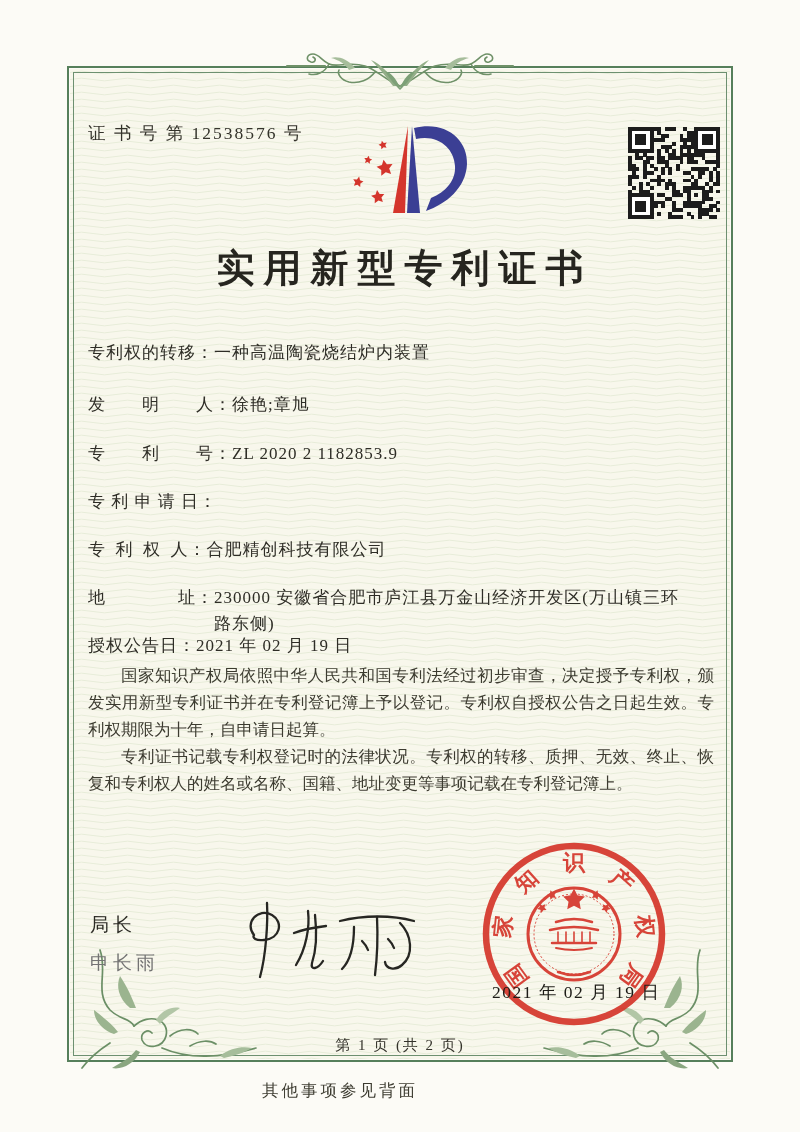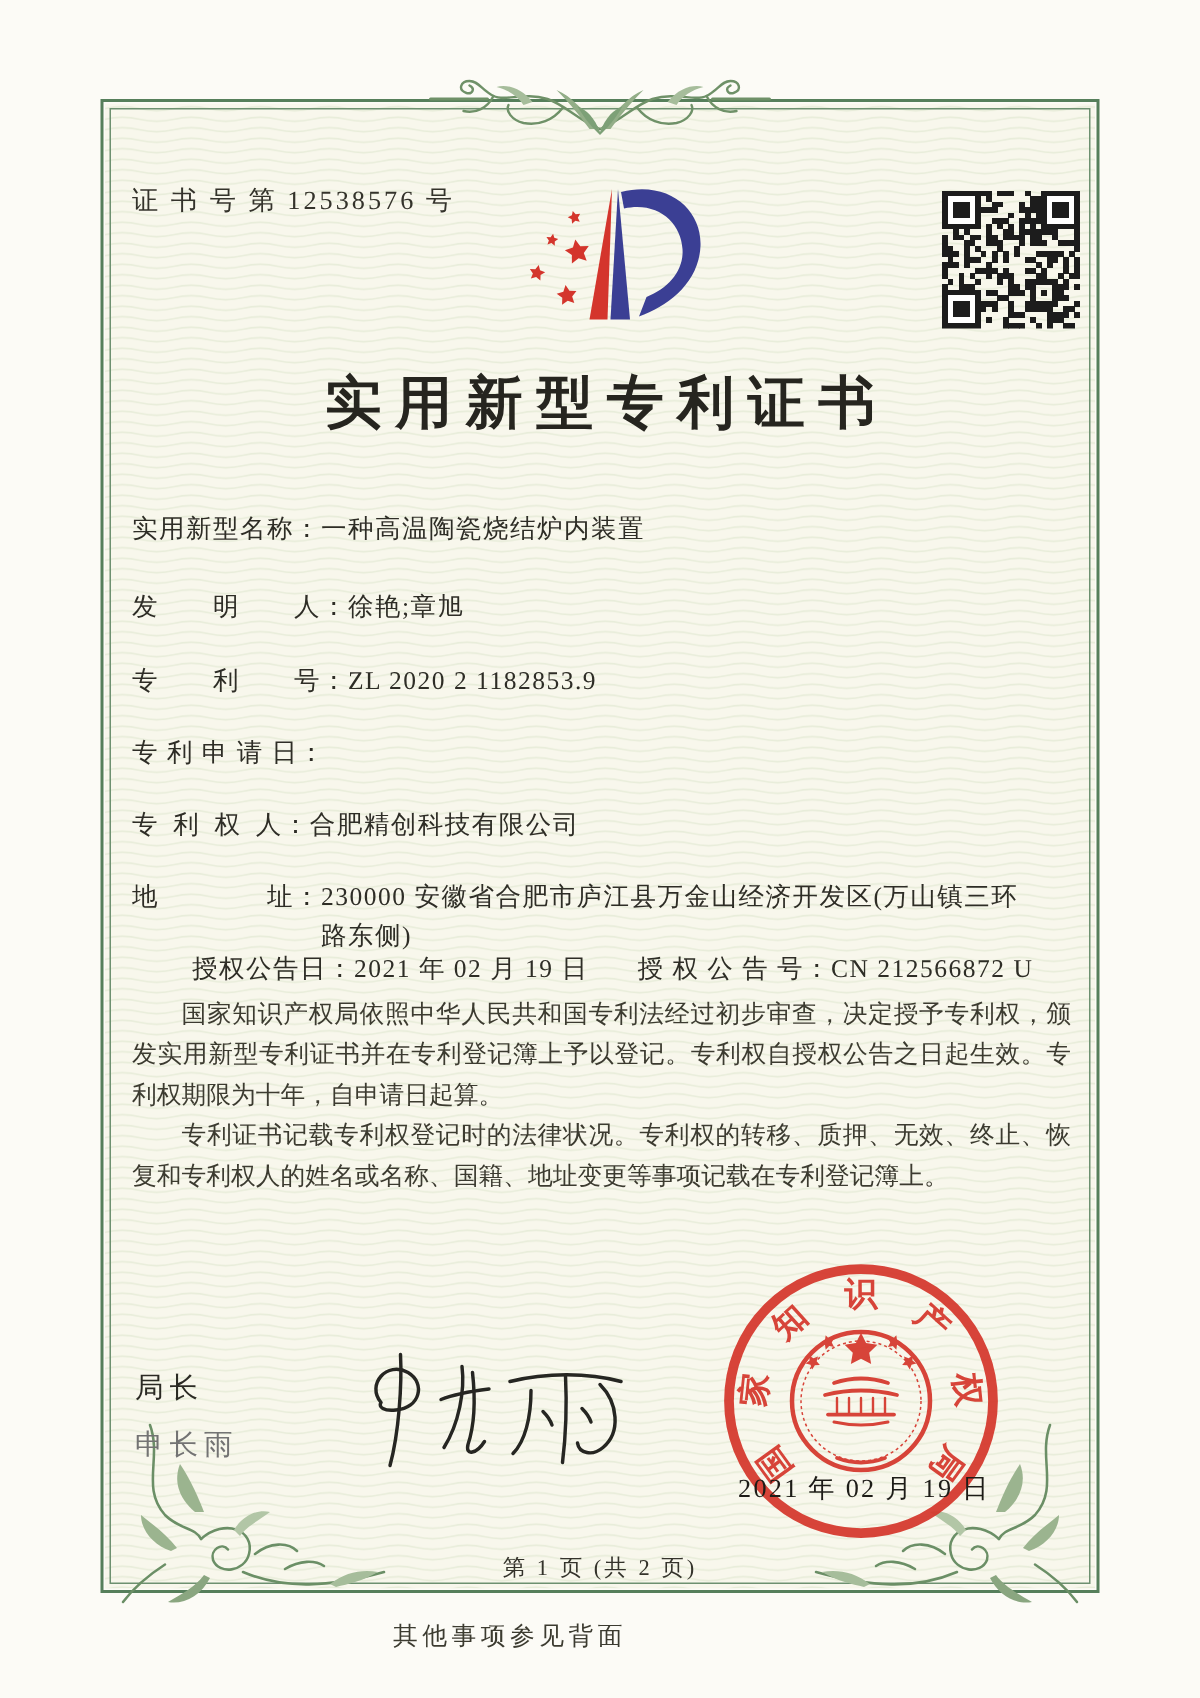--- a/index.html
+++ b/index.html
@@ -382,21 +382,21 @@
     <rect x="3.68" y="69.92" width="18.400000000000002" height="18.400000000000002" fill="#ffffff"></rect>
     <rect x="7.36" y="73.60000000000001" width="11.040000000000001" height="11.040000000000001" fill="#1c1c1c"></rect>
     <rect x="66.24000000000001" y="0" width="25.76" height="25.76" fill="#1c1c1c"></rect>
     <rect x="69.92" y="3.68" width="18.400000000000002" height="18.400000000000002" fill="#ffffff"></rect>
     <rect x="73.60000000000001" y="7.36" width="11.040000000000001" height="11.040000000000001" fill="#1c1c1c"></rect>
   </svg>
 
 <div class="title">实用新型专利证书</div>
 
 <div class="field-row row-name">
-  <span class="field-label">实用新型名称：</span>
+  <span class="field-label">专利权的转移：</span>
   <span class="field-value">一种高温陶瓷烧结炉内装置</span>
 </div>
 <div class="field-row row-inv">
   <span class="field-label">发　　明　　人：</span>
   <span class="field-value">徐艳;章旭</span>
 </div>
 <div class="field-row row-pno">
   <span class="field-label">专　　利　　号：</span>
   <span class="field-value">ZL 2020 2 1182853.9</span>
 </div>
@@ -405,22 +405,21 @@
 </div>
 <div class="field-row row-owner">
   <span class="field-label">专 利 权 人：</span>
   <span class="field-value">合肥精创科技有限公司</span>
 </div>
 <div class="field-row row-addr">
   <span class="field-label">地　　　　址：</span>
   <span class="field-value">230000 安徽省合肥市庐江县万金山经济开发区(万山镇三环路东侧)</span>
 </div>
 <div class="field-row row-grant" style="position:absolute;">
-  <span style="white-space:pre;margin-left:40px;"><span>授权公告日：</span><span>2021 年 02 月 19 日</span></span>
-  <span class="grant-pair2"><span>授 权 公 告 号：</span><span>CN 212566872 U</span></span>
+  <span style="white-space:pre;"><span>授权公告日：</span><span>2021 年 02 月 19 日</span></span>
 </div>
 
 <div class="law-text">
   <p>国家知识产权局依照中华人民共和国专利法经过初步审查，决定授予专利权，颁发实用新型专利证书并在专利登记簿上予以登记。专利权自授权公告之日起生效。专利权期限为十年，自申请日起算。</p>
   <p>专利证书记载专利权登记时的法律状况。专利权的转移、质押、无效、终止、恢复和专利权人的姓名或名称、国籍、地址变更等事项记载在专利登记簿上。</p>
 </div>
 
 <div class="signer-title">局长</div>
 <div class="signer-name">申长雨</div>
 <svg class="signature" viewBox="0 0 215 90">

